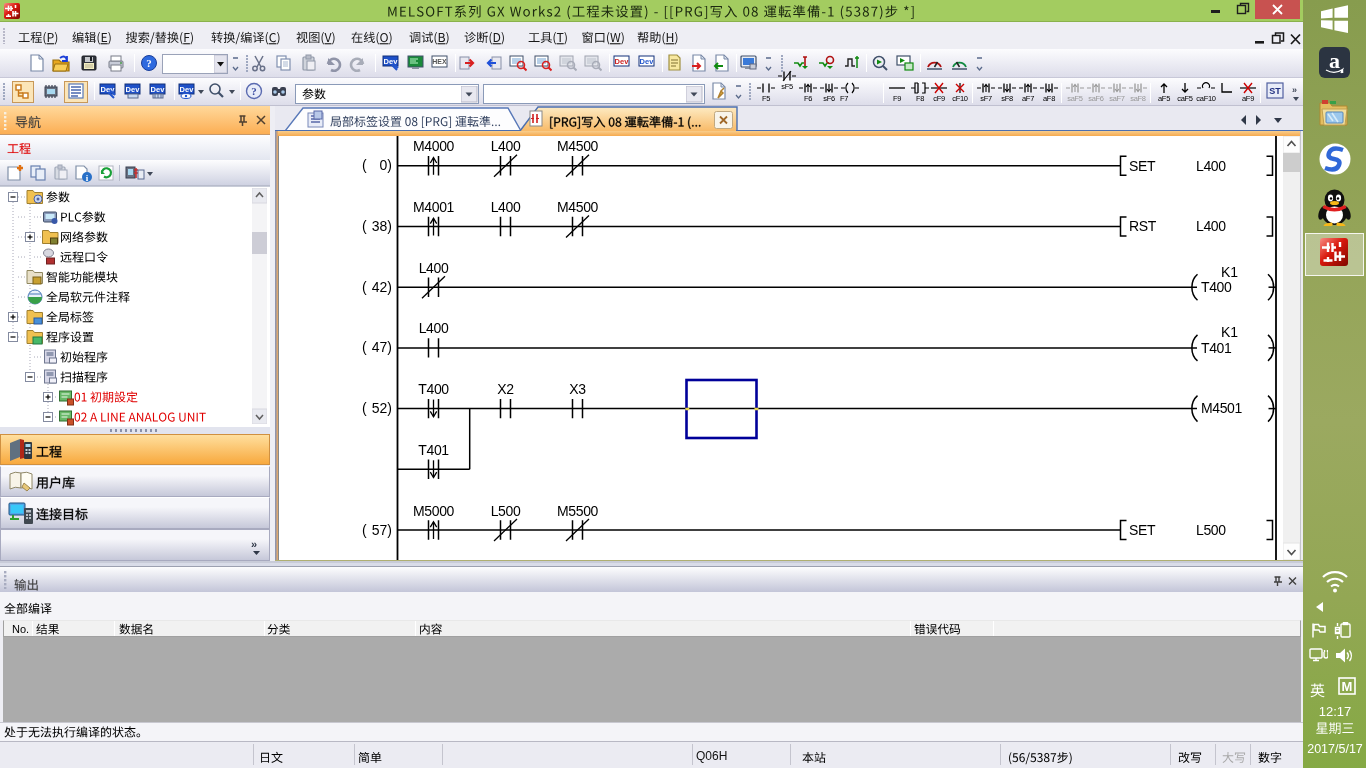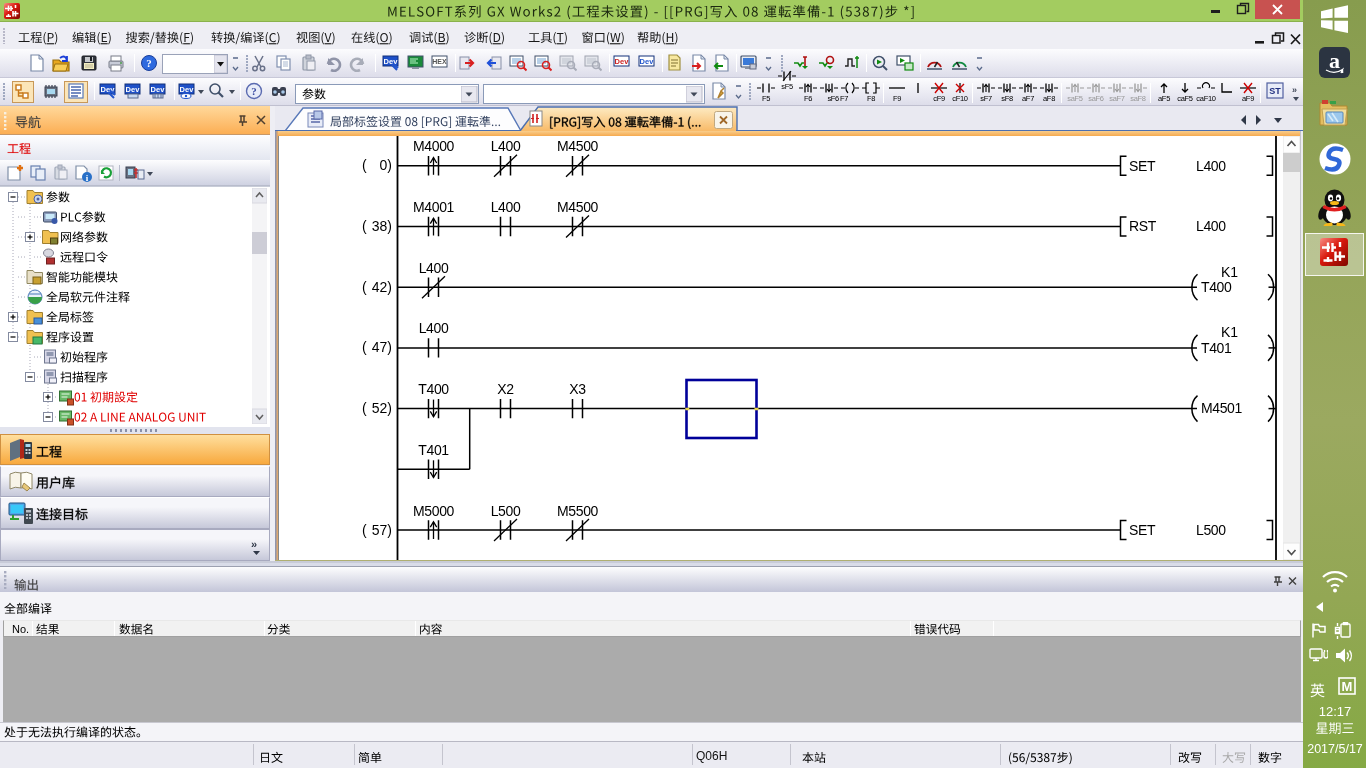--- a/index.html
+++ b/index.html
@@ -394,30 +394,30 @@
       <path d="M10 10 V3 M8 5 l2-2.5 2 2.5" stroke="#000" stroke-width="1.1" fill="none"></path>
     </svg>
     <div style="font-size:7.5px;color:#000;text-align:center;font-family:'Liberation Sans';margin-top:0px;letter-spacing:-0.3px">F6</div>
   </div>
 <div class="abs" style="left:819px;top:82px;width:20px;height:23px">
     <svg width="20" height="12">
       <path d="M1 6 h4 M15 6 h4" stroke="#000" stroke-width="1.2" fill="none"></path>
       <path d="M7 1.5 v9 M13 1.5 v9" stroke="#000" stroke-width="1.3" fill="none"></path>
       <path d="M10 2 V9 M8 7 l2 2.5 2-2.5" stroke="#000" stroke-width="1.1" fill="none"></path>
     </svg>
-    <div style="font-size:7.5px;color:#000;text-align:right;font-family:'Liberation Sans';margin-top:0px;letter-spacing:-0.3px">sF6</div>
+    <div style="font-size:7.5px;color:#000;text-align:center;font-family:'Liberation Sans';margin-top:0px;letter-spacing:-0.3px">sF6</div>
   </div>
 <div class="abs" style="left:840px;top:82px;width:20px;height:23px">
     <svg width="20" height="12">
       <path d="M1 6 h4 M15 6 h4" stroke="#000" stroke-width="1.2" fill="none"></path>
       <path d="M8 1 a7 7 0 0 0 0 10 M12 1 a7 7 0 0 1 0 10" stroke="#000" stroke-width="1.2" fill="none"></path>
     </svg>
     <div style="font-size:7.5px;color:#000;font-family:'Liberation Sans';margin-top:0px;letter-spacing:-0.3px">F7</div>
   </div>
-<div class="abs" style="left:861px;top:82px;width:20px;height:23px">
+<div class="abs" style="left:910px;top:82px;width:20px;height:23px">
     <svg width="20" height="12">
       <path d="M1 6 h4 M15 6 h4" stroke="#000" stroke-width="1.2" fill="none"></path>
       <path d="M8 1 h-3 v10 h3 M12 1 h3 v10 h-3" stroke="#000" stroke-width="1.2" fill="none"></path>
     </svg>
     <div style="font-size:7.5px;color:#000;text-align:center;font-family:'Liberation Sans';margin-top:0px;letter-spacing:-0.3px">F8</div>
   </div>
 <div class="abs" style="left:887px;top:82px;width:20px;height:23px">
     <svg width="20" height="12">
       <path d="M2 6 h16" stroke="#000" stroke-width="1.3"></path>
     </svg>

